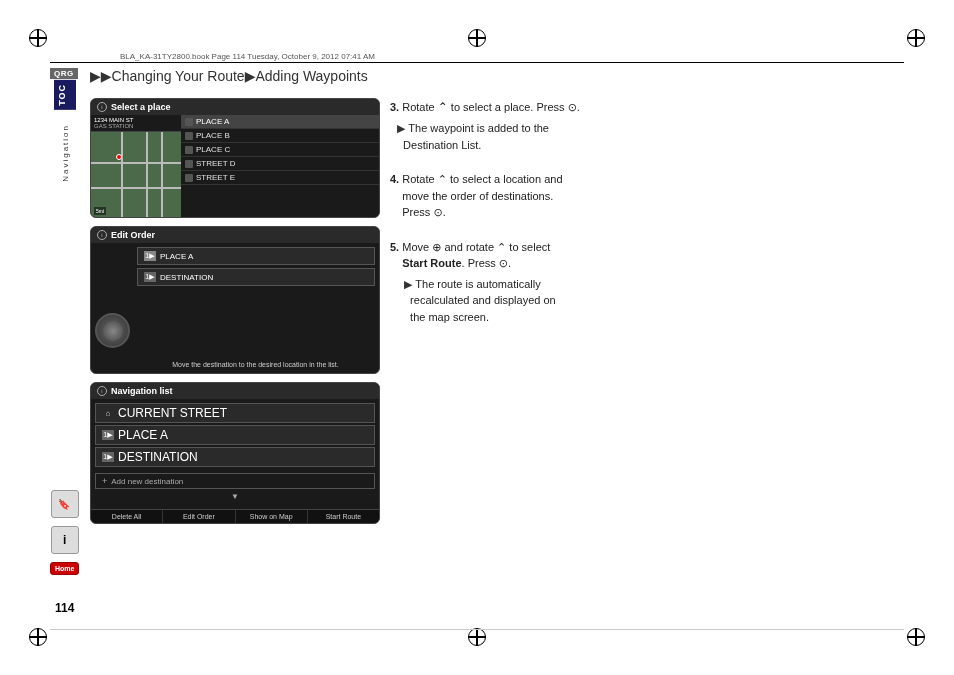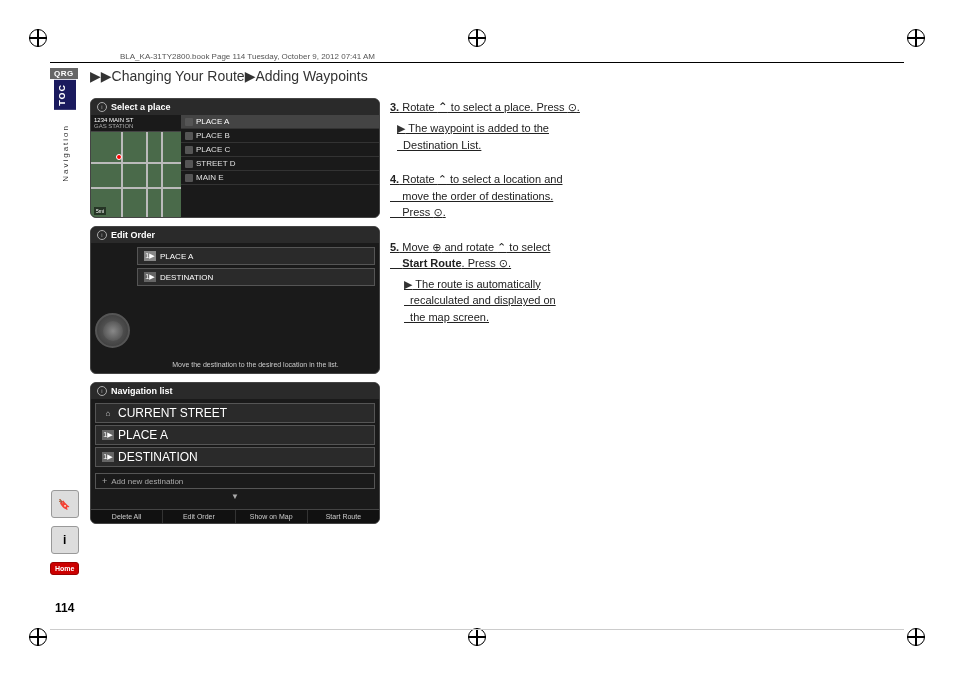--- a/index.html
+++ b/index.html
@@ -369,21 +369,20 @@
       left: 300px;
       top: 10px;
       right: 0;
       font-size: 11px;
       color: #222;
       line-height: 1.5;
     }
 
     .instruction-block {
       margin-bottom: 18px;
-      text-decoration: underline;
     }
     .instruction-num {
       font-weight: bold;
     }
     .instruction-arrow {
       color: #333;
     }
     .instruction-bold {
       font-weight: bold;
     }
@@ -503,21 +502,21 @@
           <div class="place-item">
             <div class="place-item-icon"></div>
             <div class="place-item-text">PLACE C</div>
           </div>
           <div class="place-item">
             <div class="place-item-icon"></div>
             <div class="place-item-text">STREET D</div>
           </div>
           <div class="place-item">
             <div class="place-item-icon"></div>
-            <div class="place-item-text">MAIN E</div>
+            <div class="place-item-text">STREET E</div>
           </div>
         </div>
       </div>
     </div>
 
     <div class="screen-box">
       <div class="screen-header">
         <div class="screen-header-icon">i</div>
         <div class="screen-header-title">Edit Order</div>
       </div>

